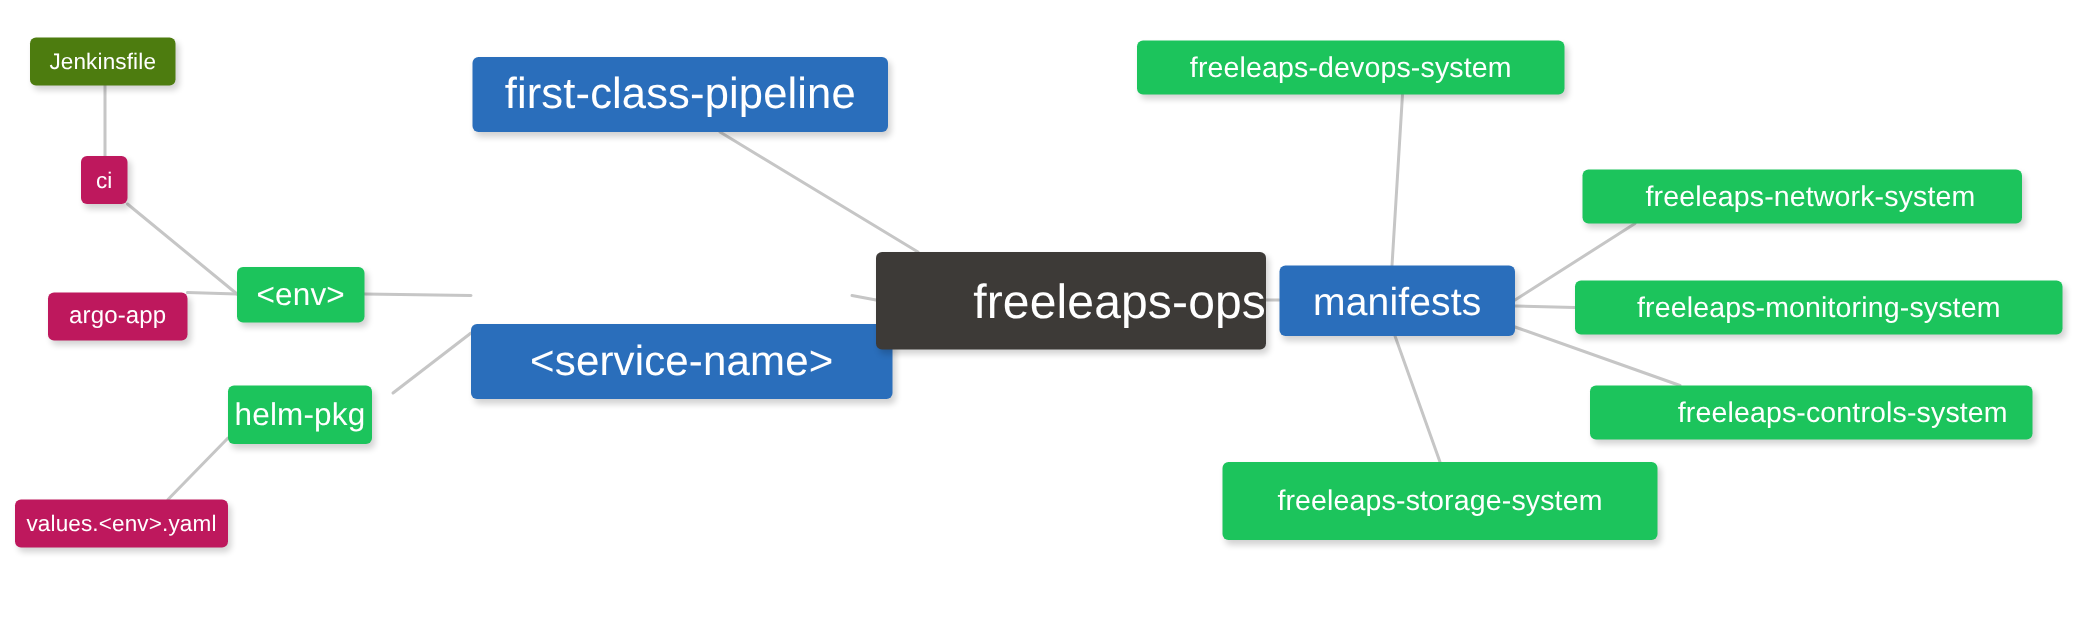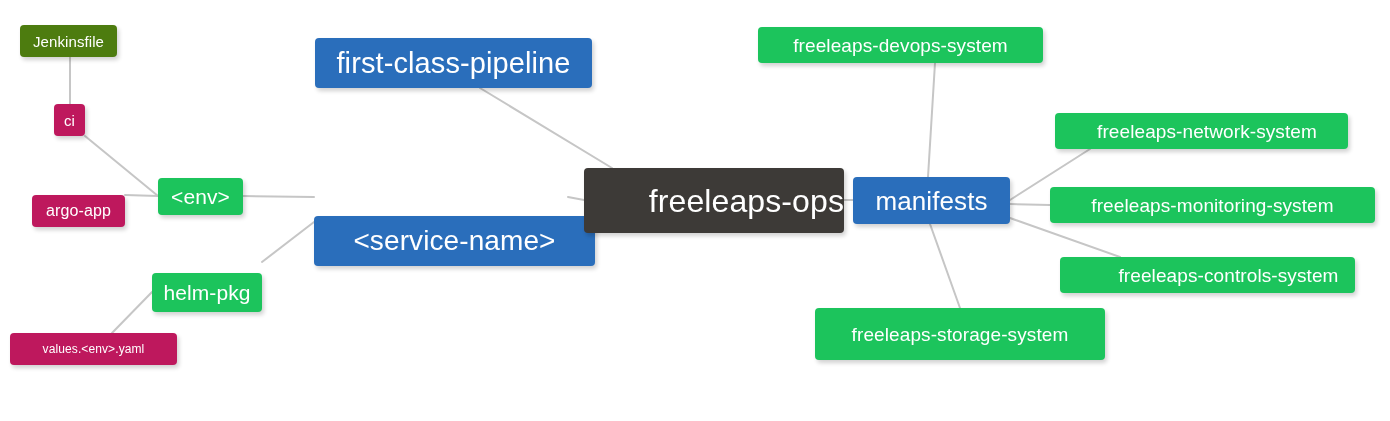--- a/index.html
+++ b/index.html
@@ -68,24 +68,24 @@
       </div>
       <div class="node n-red" style="left: 54px; top: 104px; width: 31px; height: 32px; font-size: 15px;">
         <span>ci</span>
       </div>
       <div class="node n-red" style="left: 32px; top: 195px; width: 93px; height: 32px; font-size: 16px;">
         <span>argo-app</span>
       </div>
       <div class="node n-green" style="left: 158px; top: 178px; width: 85px; height: 37px; font-size: 21px;">
         <span>&lt;env&gt;</span>
       </div>
-      <div class="node n-green" style="left: 152px; top: 273px; width: 110px; height: 39px; font-size: 21px;">
+      <div class="node n-green" style="left: 152px; top: 257px; width: 96px; height: 39px; font-size: 21px;">
         <span>helm-pkg</span>
       </div>
-      <div class="node n-red" style="left: 10px; top: 333px; width: 167px; height: 32px; font-size: 12px;">
+      <div class="node n-red" style="left: 10px; top: 333px; width: 142px; height: 32px; font-size: 15px;">
         <span>values.&lt;env&gt;.yaml</span>
       </div>
       <div class="node n-blue" style="left: 315px; top: 38px; width: 277px; height: 50px; font-size: 29px;">
         <span>first-class-pipeline</span>
       </div>
       <div class="node n-blue" style="left: 314px; top: 172px; width: 281px; height: 50px; font-size: 28px; margin-top: 44px;">
         <span>&lt;service-name&gt;</span>
       </div>
       <div class="node n-root" style="left: 584px; top: 168px; width: 260px; height: 65px; font-size: 32px; justify-content: flex-end;">
         <span>freeleaps-ops</span>

